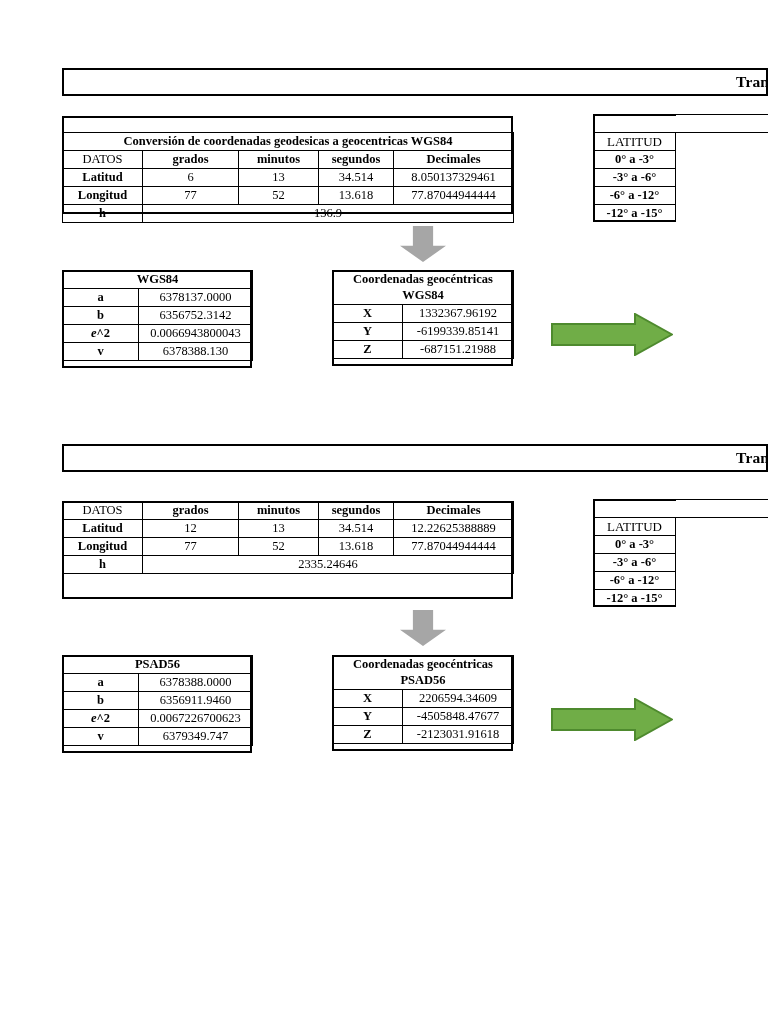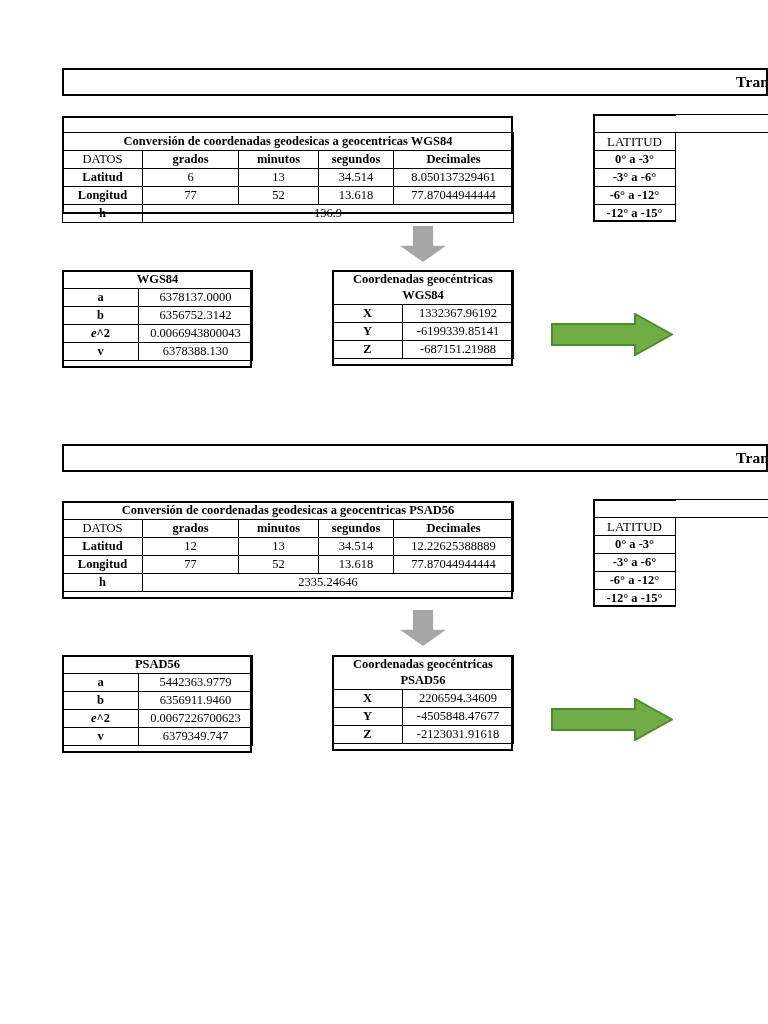--- a/index.html
+++ b/index.html
@@ -259,23 +259,20 @@
 
   <table class="tb" style="left:62px;top:501px;width:451px;">
     <colgroup>
       <col style="width:80px">
         <col style="width:96px">
         <col style="width:80px">
         <col style="width:75px">
         <col style="width:120px">
     </colgroup>
     <tbody>
-        <tr>
-      <td colspan="5" class="ttl">Conversión de coordenadas geodesicas a geocentricas PSAD56</td>
-    </tr>
     <tr>
       <td>DATOS</td>
       <td class="bold">grados</td>
       <td class="bold">minutos</td>
       <td class="bold">segundos</td>
       <td class="bold">Decimales</td>
     </tr>
     <tr>
       <td class="bold">Latitud</td>
       <td class="val">12</td>
@@ -341,21 +338,21 @@
     <colgroup>
         <col style="width:76px">
         <col style="width:114px">
       </colgroup>
     <tbody>
         <tr>
       <td colspan="2" class="ttl">PSAD56</td>
     </tr>
     <tr>
       <td class="bold">a</td>
-      <td class="val">5442363.9779</td>
+      <td class="val">6378388.0000</td>
     </tr>
     <tr>
       <td class="bold">b</td>
       <td class="val">6356911.9460</td>
     </tr>
     <tr>
       <td class="e2"><i>e</i>^2</td>
       <td class="val">0.0067226700623</td>
     </tr>
     <tr>

